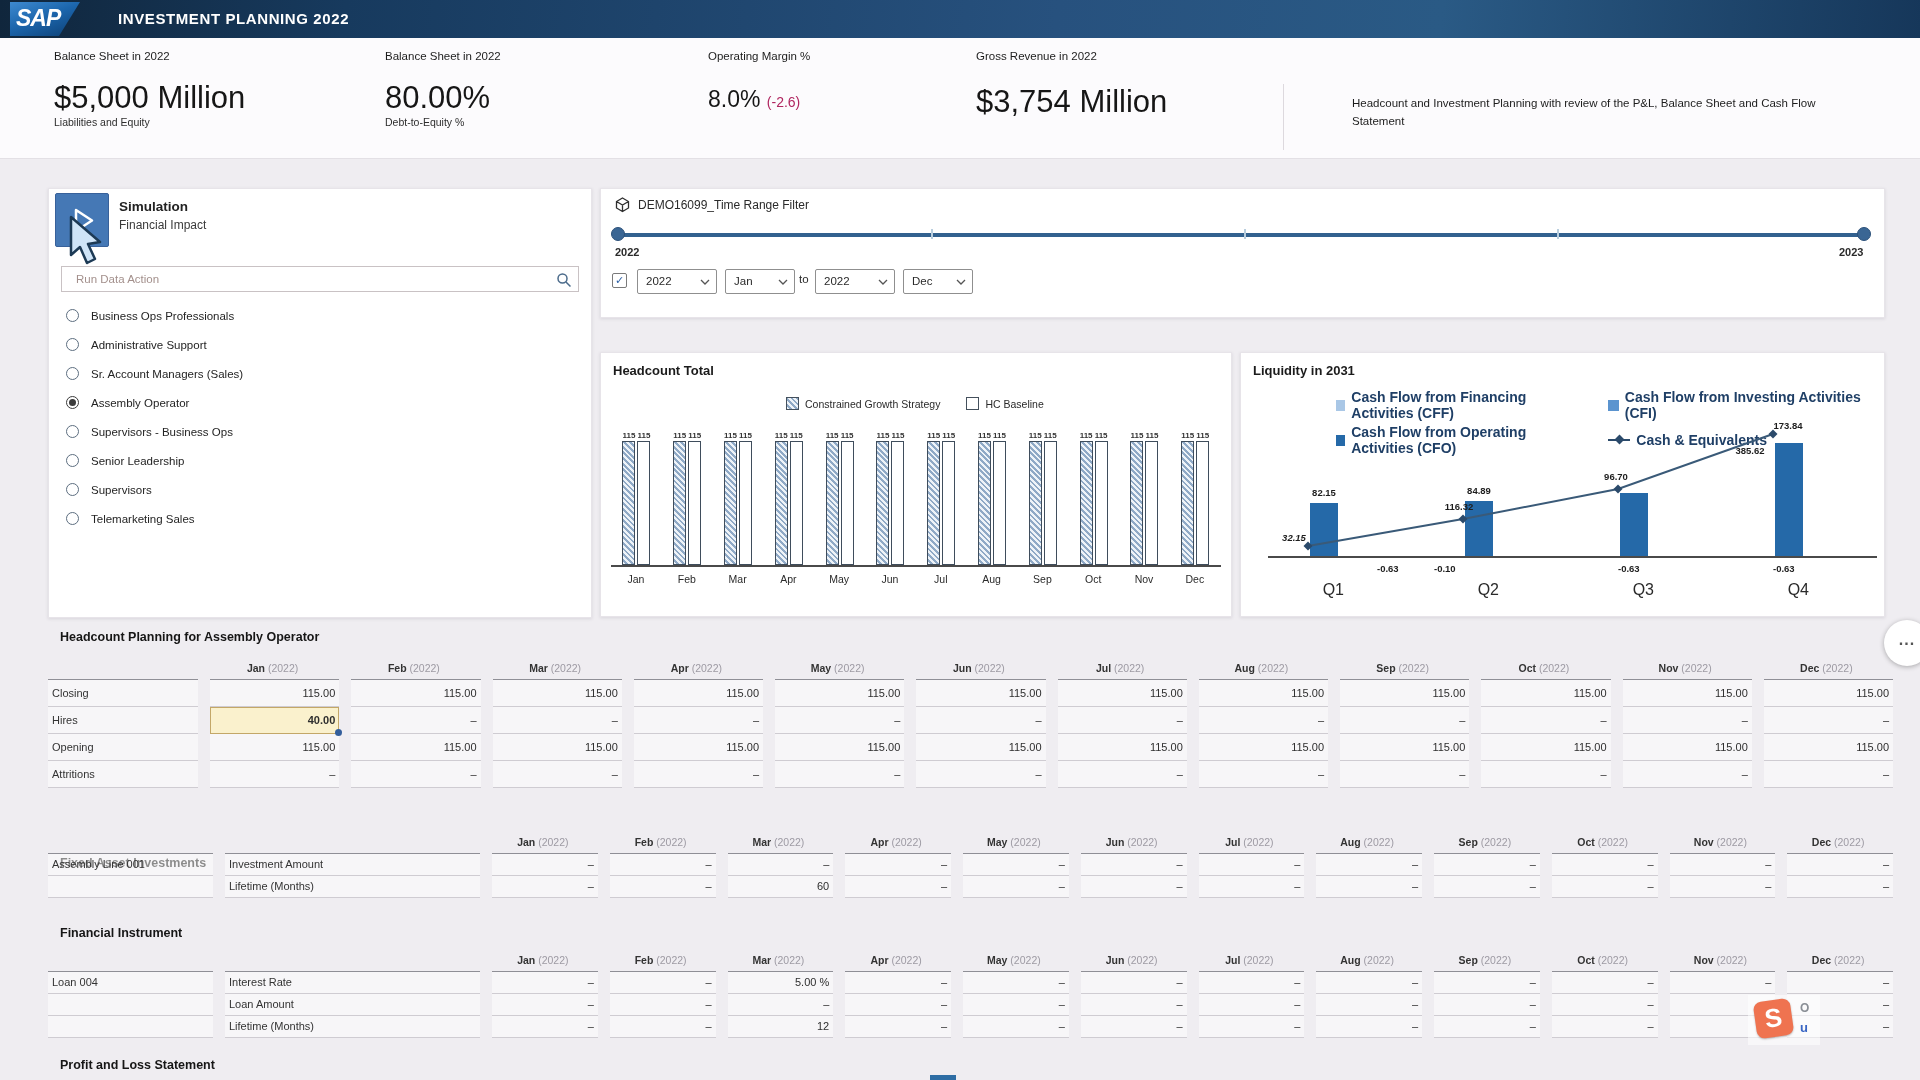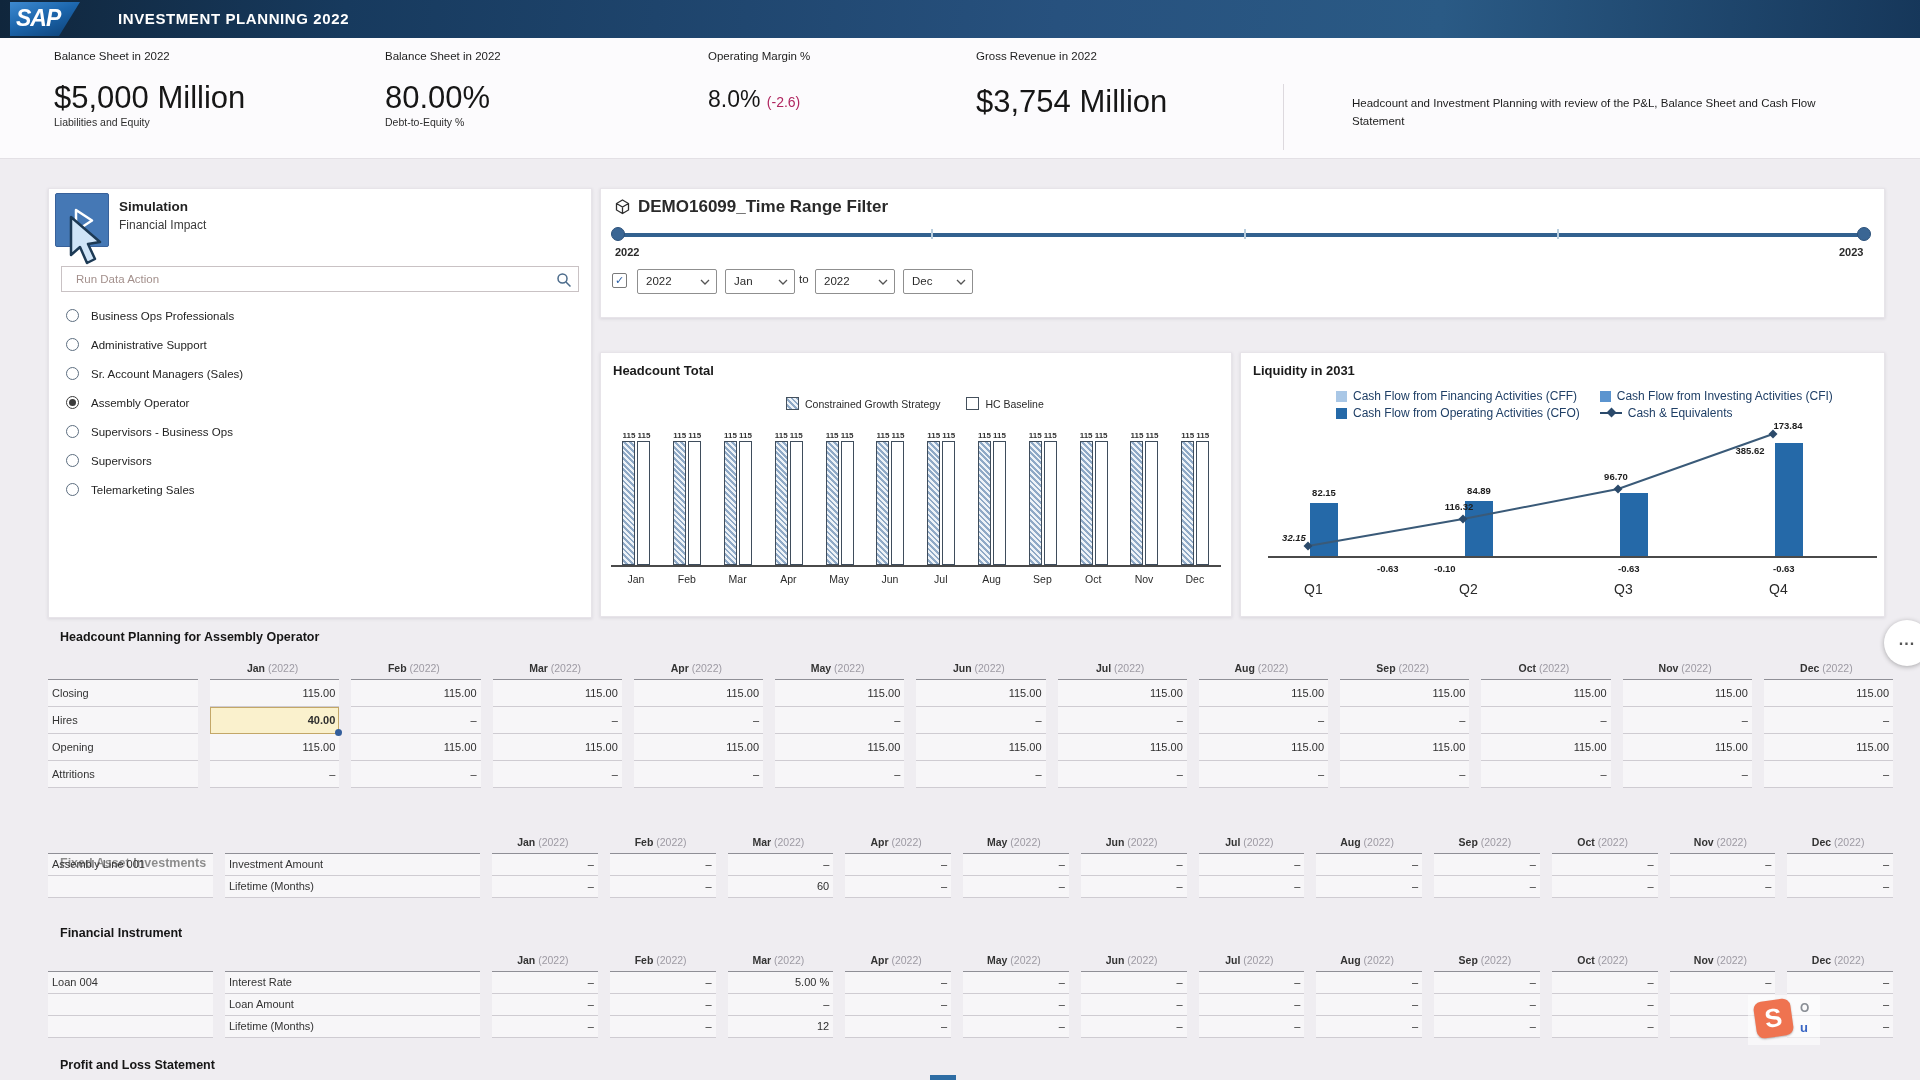--- a/index.html
+++ b/index.html
@@ -39,21 +39,21 @@
   .radio-list{left:12px;top:112px;width:520px}
   .radio-row{display:flex;align-items:center;height:29px;cursor:pointer}
   .radio{width:13px;height:13px;border:1px solid #5d6e80;border-radius:50%;margin:0 12px 0 5px;background:#fff;flex:0 0 13px}
   .radio.sel{border-color:#3b3b3b;position:relative}
   .radio.sel::after{content:'';position:absolute;left:2px;top:2px;width:7px;height:7px;border-radius:50%;background:#3b3b3b}
   .radio-label{font-size:11.5px;color:#242424}
 
   
   .time-card{left:600px;top:188px;width:1285px;height:130px}
   .tf-head{left:14px;top:8px;display:flex;align-items:center;gap:8px}
-  .tf-title{font-size:17px;font-weight:bold;color:#2a2a2a}
+  .tf-title{font-size:12px;font-weight:normal;color:#2a2a2a}
   .slider-track{left:16px;top:44px;width:1252px;height:4px;background:#32618f;border-radius:2px;cursor:pointer}
   .slider-handle{top:38px;width:14px;height:14px;border-radius:50%;background:#3a6694;border:1px solid #2c517a;cursor:pointer}
   .slider-tick{top:40px;width:2px;height:10px;background:#b9cede}
   .slider-min{left:14px;top:57px;font-size:11px;font-weight:bold;color:#2a2a2a}
   .slider-max{left:1238px;top:57px;font-size:11px;font-weight:bold;color:#2a2a2a}
   .checkbox{left:11px;top:84px;width:15px;height:15px;border:1px solid #7a7a7a;border-radius:2px;background:#fff;color:#2a5fa5;font-size:11px;line-height:13px;text-align:center;cursor:pointer}
   .select{top:80px;height:25px;border:1px solid #8f8f8f;border-radius:2px;background:#fff;font-size:11.5px;color:#2a2a2a;line-height:23px;padding:0 6px 0 8px;display:flex;justify-content:space-between;align-items:center;cursor:pointer}
   .to-text{left:198px;top:84px;font-size:11.5px;color:#2a2a2a}
 
   
@@ -67,31 +67,31 @@
   .hc-axis{position:absolute;left:0;top:146px;width:610px;height:2px;background:#4a4a4a}
   .hc-group{position:absolute;top:0;height:146px;display:flex;align-items:flex-end;justify-content:center;gap:2px}
   .hc-barwrap{display:flex;flex-direction:column;align-items:center}
   .hc-val{font-size:8px;font-weight:bold;color:#333;margin-bottom:1px}
   .hc-bar{width:13px;border:1px solid #3f4d5c;background:#fff}
   .hc-month{position:absolute;top:154px;width:50px;text-align:center;font-size:10.5px;color:#2a2a2a}
 
   
   .liq-card{left:1240px;top:352px;width:645px;height:265px}
   .liq-legend{left:95px;top:36px;display:grid;grid-template-columns:auto auto;column-gap:20px;row-gap:3px}
-  .liq-legend .leg-item{font-size:12px;color:#1f3f66;font-weight:normal}
+  .liq-legend .leg-item{font-size:14px;color:#1f3f66;font-weight:bold}
   .liq-legend .swatch{width:11px;height:11px;border:0}
   .line-swatch{width:22px;height:10px;position:relative}
   .line-swatch::before{content:'';position:absolute;left:0;top:4px;width:22px;height:2px;background:#2b4a6b}
   .line-swatch::after{content:'';position:absolute;left:8px;top:1px;width:7px;height:7px;background:#2b4a6b;transform:rotate(45deg)}
   .liq-plot{left:12px;top:80px;width:633px;height:175px;overflow:visible}
   .liq-axis{position:absolute;left:15px;top:123px;width:609px;height:2px;background:#4a4a4a}
   .liq-bar{position:absolute;width:28px;background:#2569a8}
   .liq-label{position:absolute;font-size:9.5px;font-weight:bold;color:#1d1d1d;width:46px;text-align:center;white-space:nowrap}
   .liq-neg{position:absolute;top:130px;font-size:9.5px;font-weight:bold;color:#1d1d1d}
-  .liq-cat{position:absolute;top:148px;width:40px;text-align:left;font-size:14px;color:#2a2a2a}
+  .liq-cat{position:absolute;top:148px;width:40px;text-align:right;font-size:16px;color:#2a2a2a}
   .liq-line-svg{position:absolute;left:0;top:0;overflow:visible}
 
   
   .sec-title{font-size:12.5px;font-weight:bold;color:#161616}
   .grid{display:grid;column-gap:12px;font-size:11px;color:#2e2e2e}
   .grid .th{border-bottom:1px solid #8f8f96;padding:4px 4px 5px 0;text-align:center;white-space:nowrap}
   .grid .th .m{color:#333;font-weight:bold;font-size:10.5px}
   .grid .th .y{color:#9d9aa3;font-size:10.5px}
   .grid .td{border-bottom:1px solid #cfccd2;background:rgba(255,255,255,.5);padding:0 4px 0 0;text-align:right;line-height:26px;white-space:nowrap}
   .grid .rowlabel{text-align:left;padding-left:4px;color:#333}
@@ -171,20 +171,24 @@
           <div class="radio"></div>
           <div class="radio-label">Sr. Account Managers (Sales)</div>
         </div>
         <div class="radio-row">
           <div class="radio sel"></div>
           <div class="radio-label">Assembly Operator</div>
         </div>
         <div class="radio-row">
           <div class="radio"></div>
           <div class="radio-label">Supervisors - Business Ops</div>
+        </div>
+        <div class="radio-row">
+          <div class="radio"></div>
+          <div class="radio-label">Senior Leadership</div>
         </div>
         <div class="radio-row">
           <div class="radio"></div>
           <div class="radio-label">Supervisors</div>
         </div>
         <div class="radio-row">
           <div class="radio"></div>
           <div class="radio-label">Telemarketing Sales</div>
         </div>
       </div>

